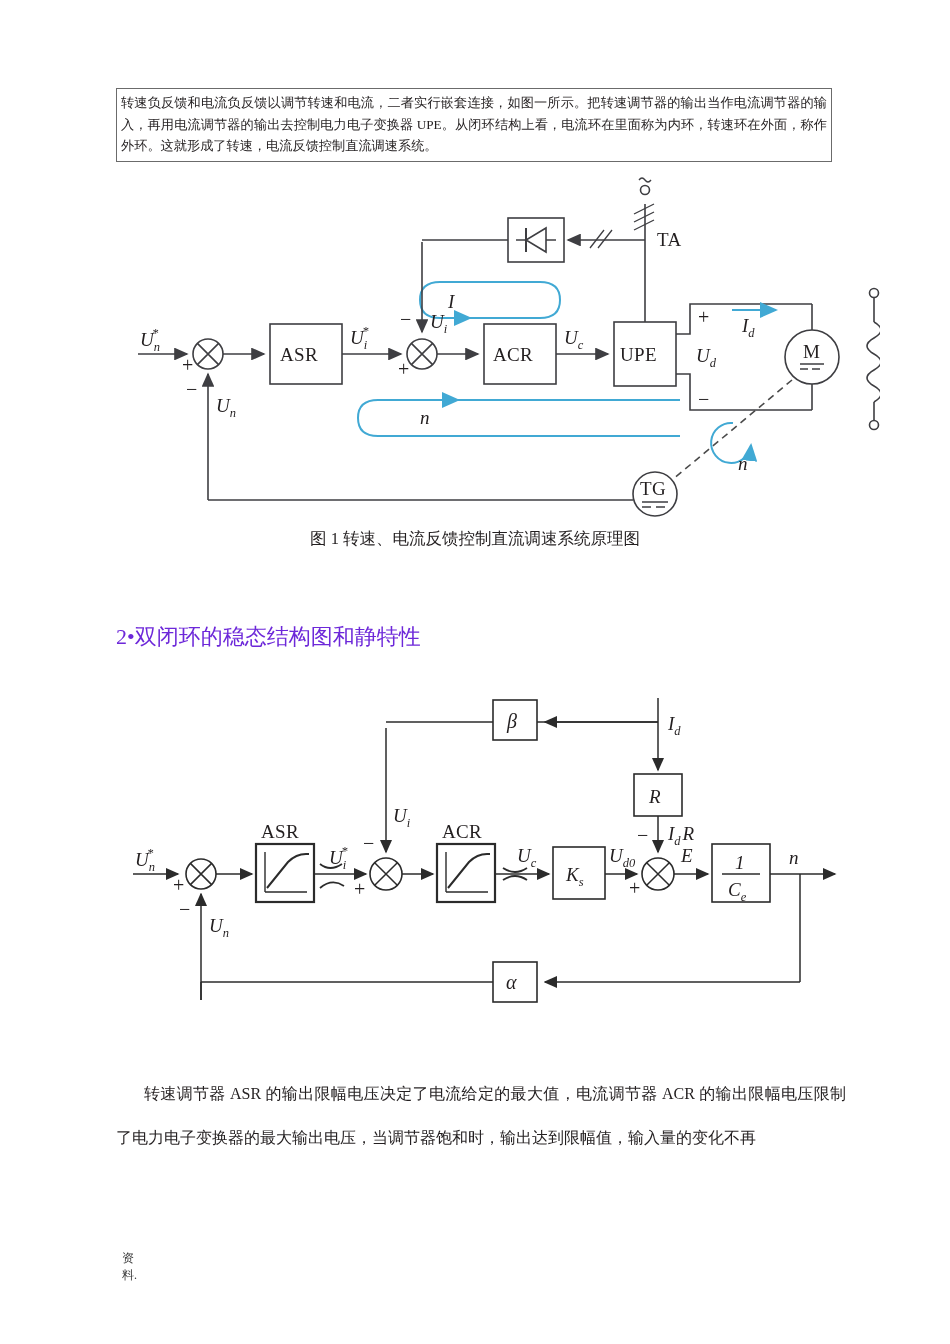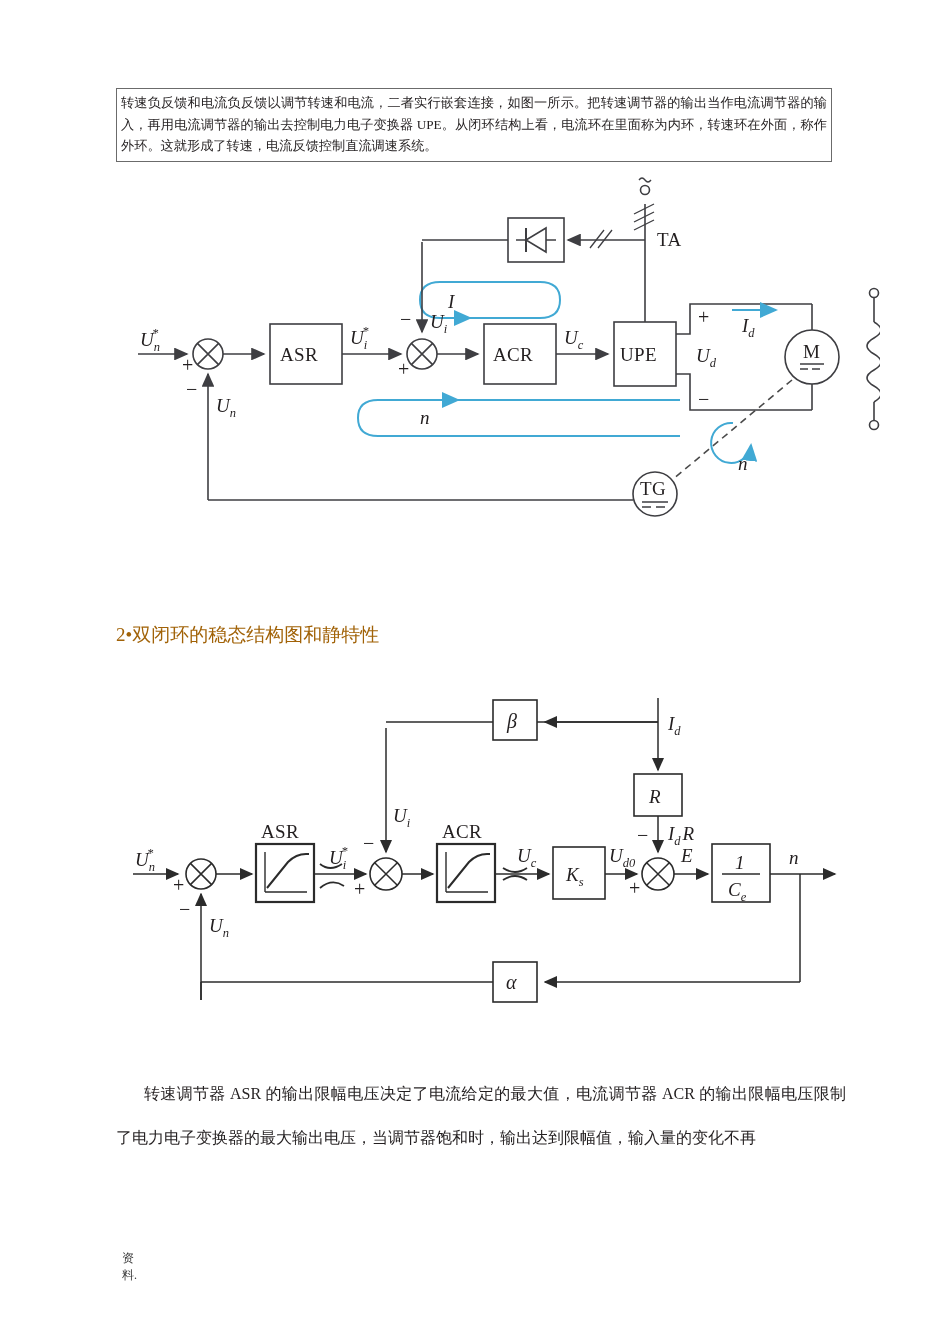--- a/index.html
+++ b/index.html
@@ -31,23 +31,23 @@
   }
 
   
   .caption{
     position:absolute;width:950px;text-align:center;
     font-size:16.5px;color:#231f20;
     font-family:"Liberation Serif","DejaVu Serif",serif;
   }
   .heading2{
     position:absolute;left:116px;
-    font-size:19px;
-    font-family:"Liberation Serif","DejaVu Serif",serif;
-    color:#a16207;
+    font-size:22px;
+    font-family:"Liberation Serif","DejaVu Serif",serif;
+    color:#6d28d9;
   }
   .bodytext{
     position:absolute;left:116px;width:730px;
     font-size:16px;line-height:44px;text-align:justify;
     font-family:"Liberation Serif","DejaVu Serif",serif;
   }
   .footer{
     position:absolute;left:122px;top:1250px;
     font-size:12px;line-height:17px;color:#3a3a3a;
     font-family:"Liberation Serif","DejaVu Serif",serif;
@@ -183,20 +183,23 @@
       <text class="lbl-it" x="618" y="302">n</text>
 
       <circle cx="535" cy="326" r="22" class="bx"></circle>
       <text class="blk" x="520" y="327">TG</text>
       <path class="ln" d="M 522 334 L 548 334 M 522 339 L 531 339 M 536 339 L 545 339" style="stroke-width:1.4"></path>
 
       <path class="ln" d="M 513 332 L 88 332"></path>
     </svg>
   </div>
 
+  <div class="caption" style="top:528px;">
+    <span>图 1 转速、电流反馈控制直流调速系统原理图</span>
+  </div>
 
   <div class="heading2" style="top:622px;">
     <span>2•双闭环的稳态结构图和静特性</span>
   </div>
 
   <div class="figwrap" style="left:125px;top:692px;">
     <svg width="730" height="330" viewBox="0 0 730 330">
       <defs>
         <marker id="ar2" markerWidth="9" markerHeight="8" refX="8" refY="4" orient="auto">
           <path d="M0,0 L9,4 L0,8 z" class="arrowf2"></path>

